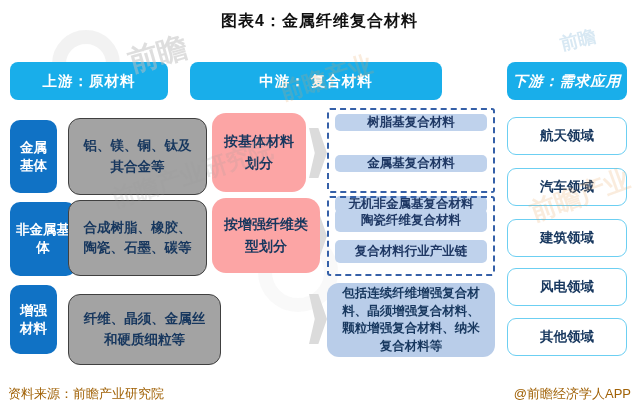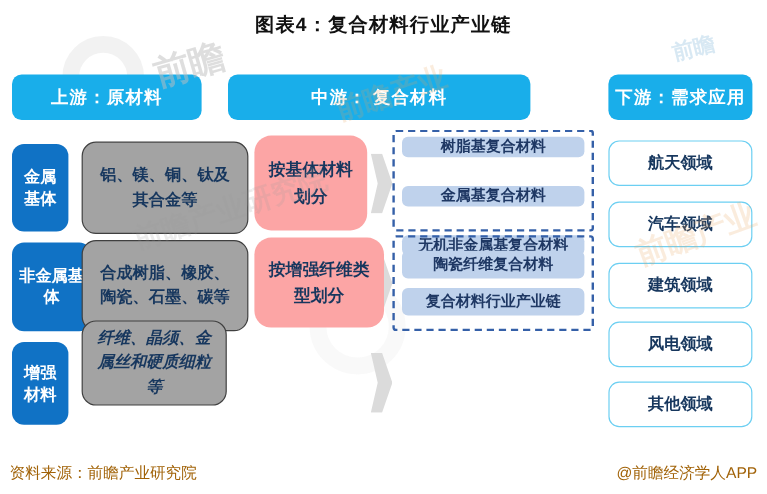--- a/index.html
+++ b/index.html
@@ -39,52 +39,53 @@
 <div class="stage">
 
   <div class="abs wm-circle" style="left:52px;top:30px;width:68px;height:68px;"></div>
   <div class="abs wm" style="left:128px;top:34px;font-size:30px;color:#BFBFBF;opacity:.5;transform:rotate(-16deg);">前瞻</div>
   <div class="abs wm" style="left:108px;top:158px;font-size:24px;color:#9B9B9B;opacity:.18;transform:rotate(-18deg);">前瞻产业研究院</div>
   <div class="abs wm" style="left:278px;top:62px;font-size:24px;color:#E8A25B;opacity:.2;transform:rotate(-18deg);">前瞻产业</div>
   <div class="abs wm" style="left:528px;top:178px;font-size:26px;color:#E8A25B;opacity:.2;transform:rotate(-20deg);">前瞻产业</div>
   <div class="abs wm" style="left:560px;top:28px;font-size:18px;color:#7FB6D9;opacity:.3;transform:rotate(-14deg);">前瞻</div>
   <div class="abs wm-circle" style="left:258px;top:232px;width:80px;height:80px;opacity:.22;"></div>
 
-  <div class="abs title">图表4：复合材料行业产业链</div>
+  <div class="abs title">图表4：金属纤维复合材料</div>
 
   <div class="abs flexc hdr" style="left:10px;top:62px;width:158px;height:38px;">上游：原材料</div>
   <div class="abs flexc hdr" style="left:190px;top:62px;width:252px;height:38px;">中游： 复合材料</div>
-  <div class="abs flexc hdr" style="left:507px;top:62px;width:120px;height:38px;">下游：需求应用</div>
+  <div class="abs flexc hdr" style="left:507px;top:62px;width:120px;height:38px;font-style:italic;">下游：需求应用</div>
 
   <div class="abs flexc cat" style="left:10px;top:120px;width:47px;height:73px;">金属基体</div>
   <div class="abs flexc cat" style="left:10px;top:202px;width:66px;height:74px;">非金属基体</div>
   <div class="abs flexc cat" style="left:10px;top:285px;width:47px;height:69px;">增强材料</div>
 
   <div class="abs flexc mat" style="left:68px;top:118px;width:139px;height:77px;">铝、镁、铜、钛及其合金等</div>
   <div class="abs flexc mat" style="left:68px;top:200px;width:139px;height:76px;">合成树脂、橡胶、陶瓷、石墨、碳等</div>
-  <div class="abs flexc mat" style="left:68px;top:267px;width:121px;height:71px;font-style:italic;">纤维、晶须、金属丝和硬质细粒等</div>
+  <div class="abs flexc mat" style="left:68px;top:294px;width:153px;height:71px;">纤维、晶须、金属丝和硬质细粒等</div>
 
   <div class="abs flexc cls" style="left:212px;top:113px;width:94px;height:79px;">按基体材料划分</div>
   <div class="abs flexc cls" style="left:212px;top:198px;width:108px;height:75px;">按增强纤维类型划分</div>
 
   <div class="abs arrow" style="left:309px;top:128px;width:18px;height:50px;"></div>
   <div class="abs arrow" style="left:309px;top:211px;width:18px;height:50px;"></div>
   <div class="abs arrow" style="left:309px;top:294px;width:18px;height:50px;"></div>
 
   <div class="abs grp" style="left:327px;top:108px;width:168px;height:85px;gap:24px;">
     <div class="itm">树脂基复合材料</div>
     <div class="itm">金属基复合材料</div>
     <div class="itm">无机非金属基复合材料</div>
   </div>
 
   <div class="abs grp" style="left:327px;top:196px;width:168px;height:80px;">
     <div class="itm">陶瓷纤维复合材料</div>
     <div class="itm">复合材料行业产业链</div>
   </div>
 
+  <div class="abs flexc note" style="left:327px;top:283px;width:168px;height:74px;">包括连续纤维增强复合材料、晶须增强复合材料、颗粒增强复合材料、纳米复合材料等</div>
 
   <div class="abs flexc app" style="left:507px;top:117px;width:120px;height:38px;">航天领域</div>
   <div class="abs flexc app" style="left:507px;top:168px;width:120px;height:38px;">汽车领域</div>
   <div class="abs flexc app" style="left:507px;top:219px;width:120px;height:38px;">建筑领域</div>
   <div class="abs flexc app" style="left:507px;top:268px;width:120px;height:38px;">风电领域</div>
   <div class="abs flexc app" style="left:507px;top:318px;width:120px;height:38px;">其他领域</div>
 
   <div class="abs ftr" style="left:8px;top:385px;">资料来源：前瞻产业研究院</div>
   <div class="abs ftr" style="right:8px;top:385px;">@前瞻经济学人APP</div>
 

